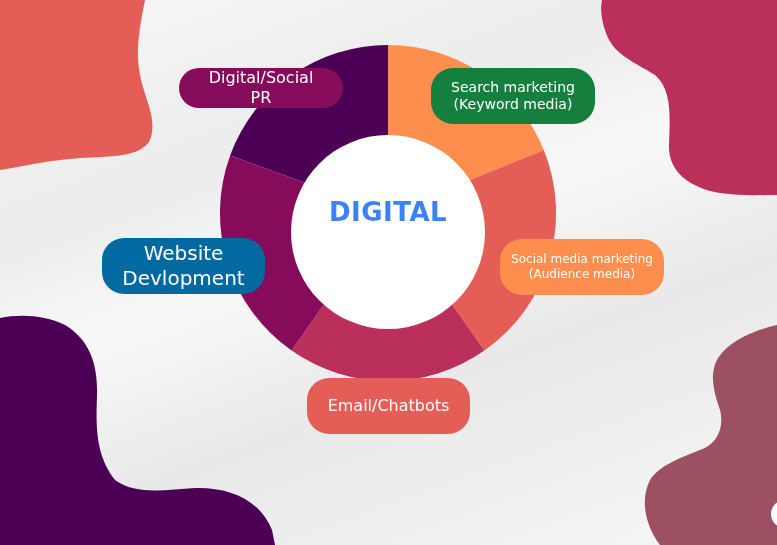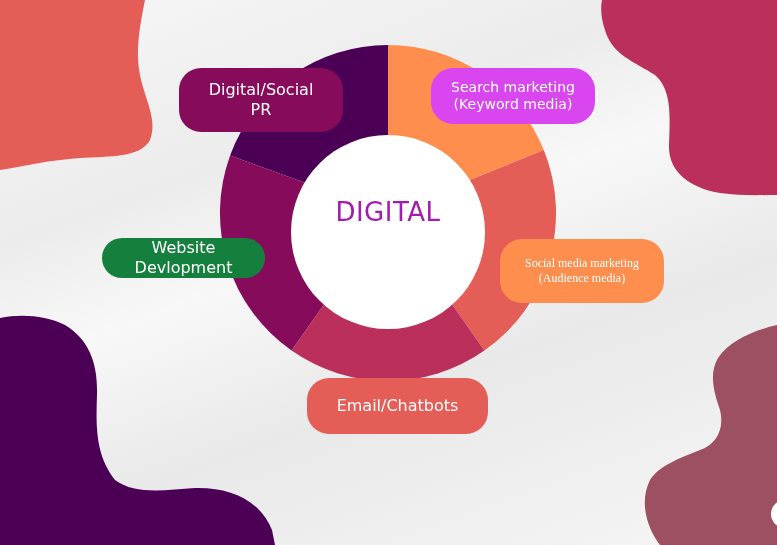--- a/index.html
+++ b/index.html
@@ -6,21 +6,21 @@
   body {
     width:777px; height:545px; overflow:hidden; position:relative;
     background: linear-gradient(160deg, #f7f7f7 0%, #ececec 30%, #f8f8f8 45%, #e9e9e9 65%, #f6f6f6 100%);
     font-family: "Liberation Sans", "DejaVu Sans", sans-serif;
   }
   .stage { position:absolute; inset:0; }
   .blobs { position:absolute; inset:0; }
   .wheel { position:absolute; left:0; top:0; }
   .center-title {
     position:absolute; left:291px; top:193px; width:194px;
-    text-align:center; color:#a21caf; font-weight:400;
+    text-align:center; color:#3b82f6; font-weight:700;
     font-family: "DejaVu Sans", sans-serif; line-height:38px;
   }
   .center-title .l1 { font-size:26px; letter-spacing:0.5px; display:block; }
   .center-title .l2 { font-size:27px; letter-spacing:0.2px; display:block; }
   .pill {
     position:absolute; border-radius:22px; color:#fff; text-align:center;
     display:flex; align-items:center; justify-content:center; flex-direction:column;
     font-family: "DejaVu Sans", sans-serif; line-height:1.25;
   }
   .pill span { display:block; }
@@ -49,37 +49,37 @@
     <path fill="#bb2f5b" d="M388,213 L484.4,350.6 A168,168 0 0 1 291.6,350.6 Z"></path>
 
     <path fill="#870b5b" d="M388,213 L291.6,350.6 A168,168 0 0 1 230.1,155.5 Z"></path>
     <circle cx="388" cy="232" r="97" fill="#ffffff"></circle>
   </svg>
 
   <div class="center-title">
     <span class="l1">DIGITAL</span>
   </div>
 
-  <div class="pill" style="left:179px; top:68px; width:164px; height:64px; background:#870b5b; font-size:16px;">
+  <div class="pill" style="left:179px; top:68px; width:164px; height:40px; background:#870b5b; font-size:16px;">
     <span>Digital/Social</span>
     <span>PR</span>
   </div>
 
-  <div class="pill" style="left:431px; top:68px; width:164px; height:56px; background:#d946ef; font-size:14px;">
+  <div class="pill" style="left:431px; top:68px; width:164px; height:56px; background:#15803d; font-size:14px;">
     <span>Search marketing</span>
     <span>(Keyword media)</span>
   </div>
 
-  <div class="pill" style="left:500px; top:239px; width:164px; height:64px; background:#fe8e4d; font-size:12px;font-family:Liberation Serif, serif;">
+  <div class="pill" style="left:500px; top:239px; width:164px; height:56px; background:#fe8e4d; font-size:12px;">
     <span>Social media marketing</span>
     <span>(Audience media)</span>
   </div>
 
-  <div class="pill" style="left:102px; top:238px; width:163px; height:40px; background:#15803d; font-size:16px;">
+  <div class="pill" style="left:102px; top:238px; width:163px; height:56px; background:#0369a1; font-size:20px;">
     <span>Website</span>
     <span>Devlopment</span>
   </div>
 
-  <div class="pill" style="left:307px; top:378px; width:181px; height:56px; background:#e45d57; font-size:16px;">
+  <div class="pill" style="left:307px; top:378px; width:163px; height:56px; background:#e45d57; font-size:16px;">
     <span>Email/Chatbots</span>
   </div>
 
 </div>
 
 </body></html>

